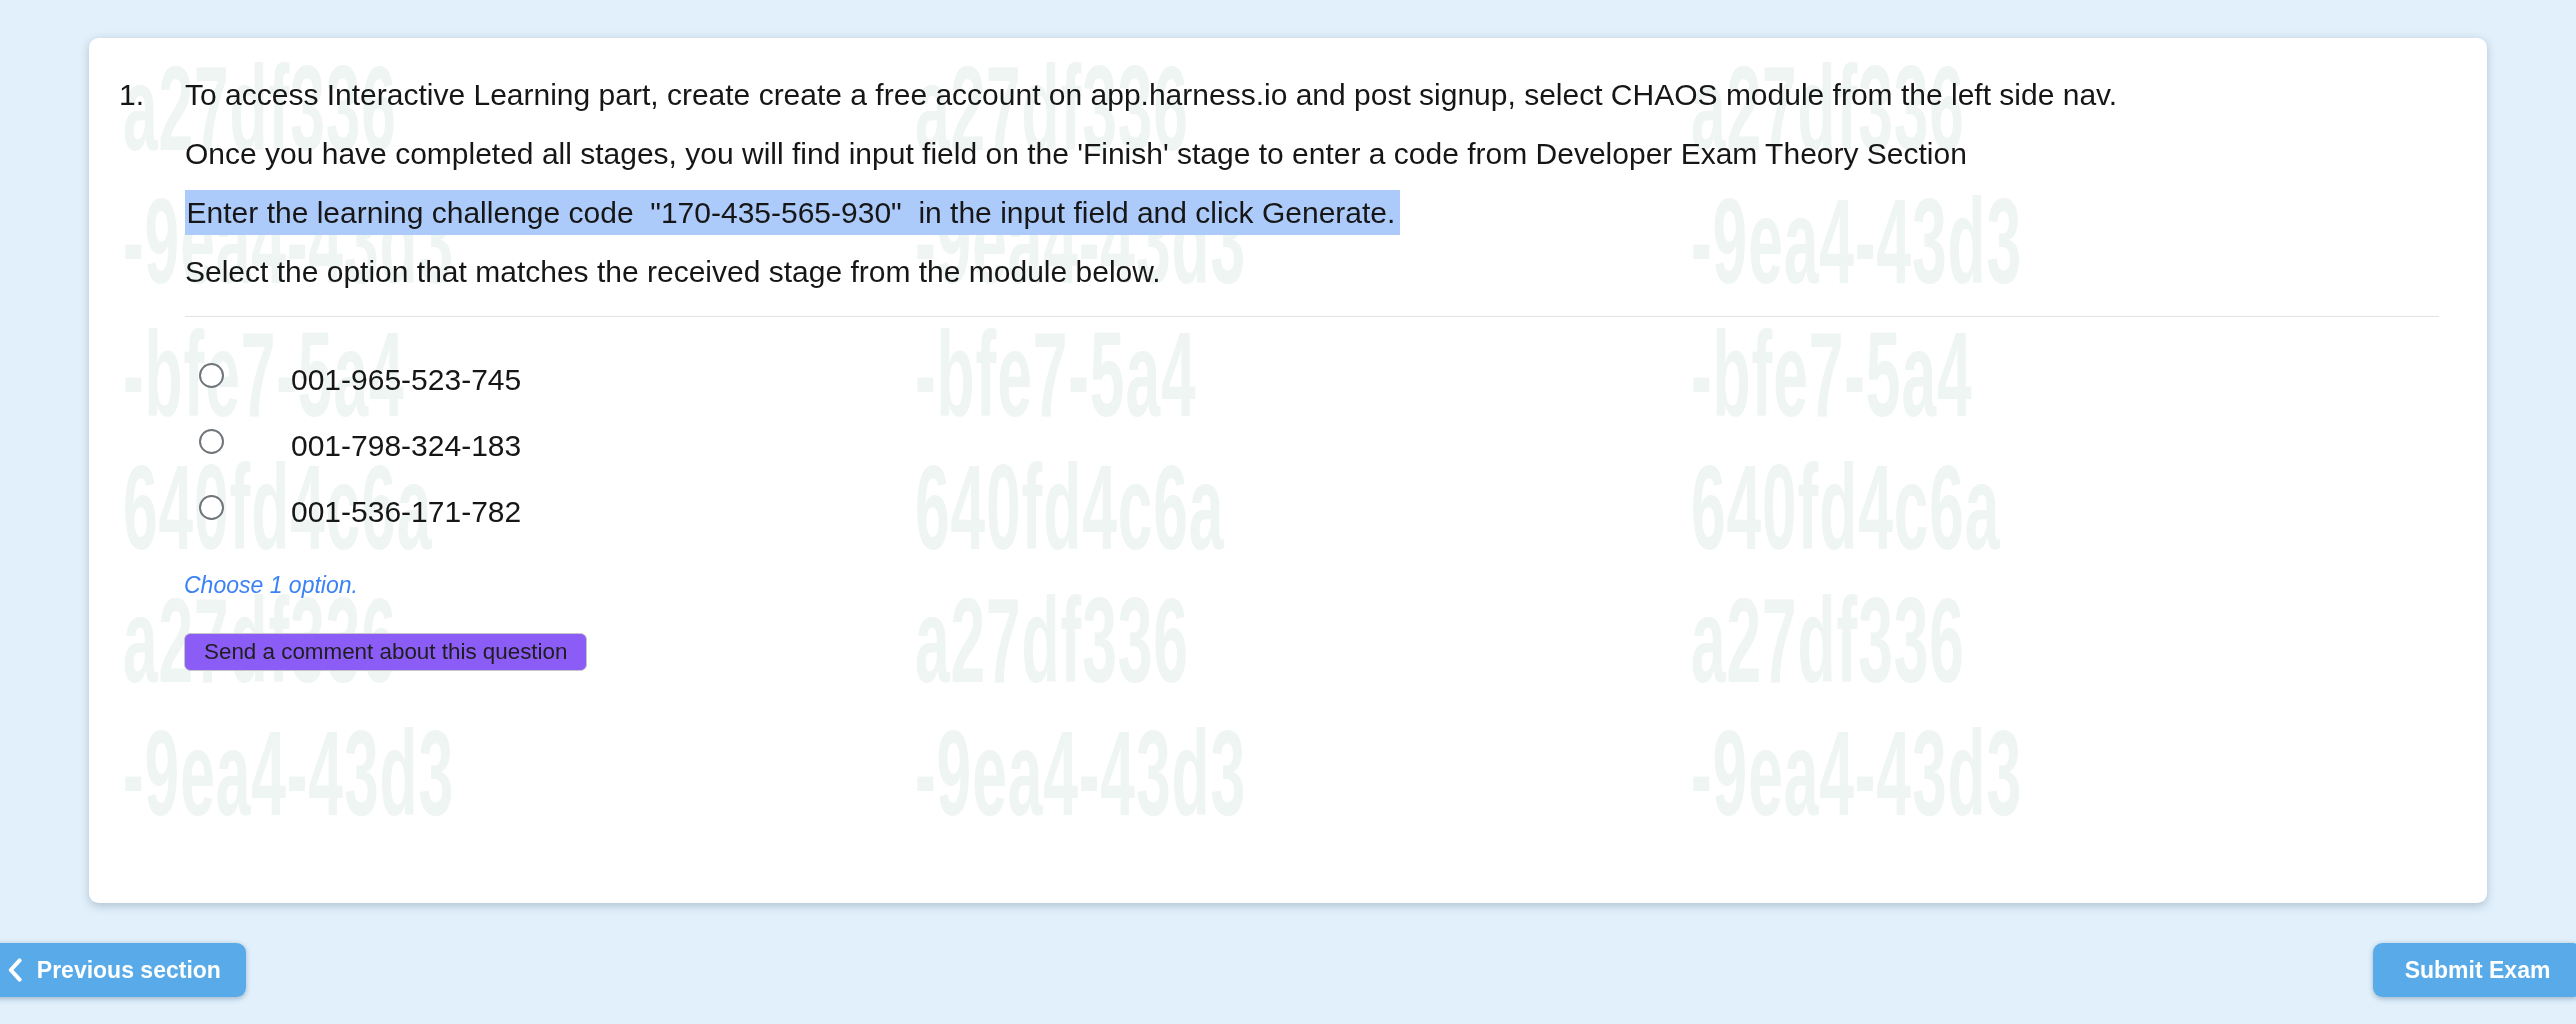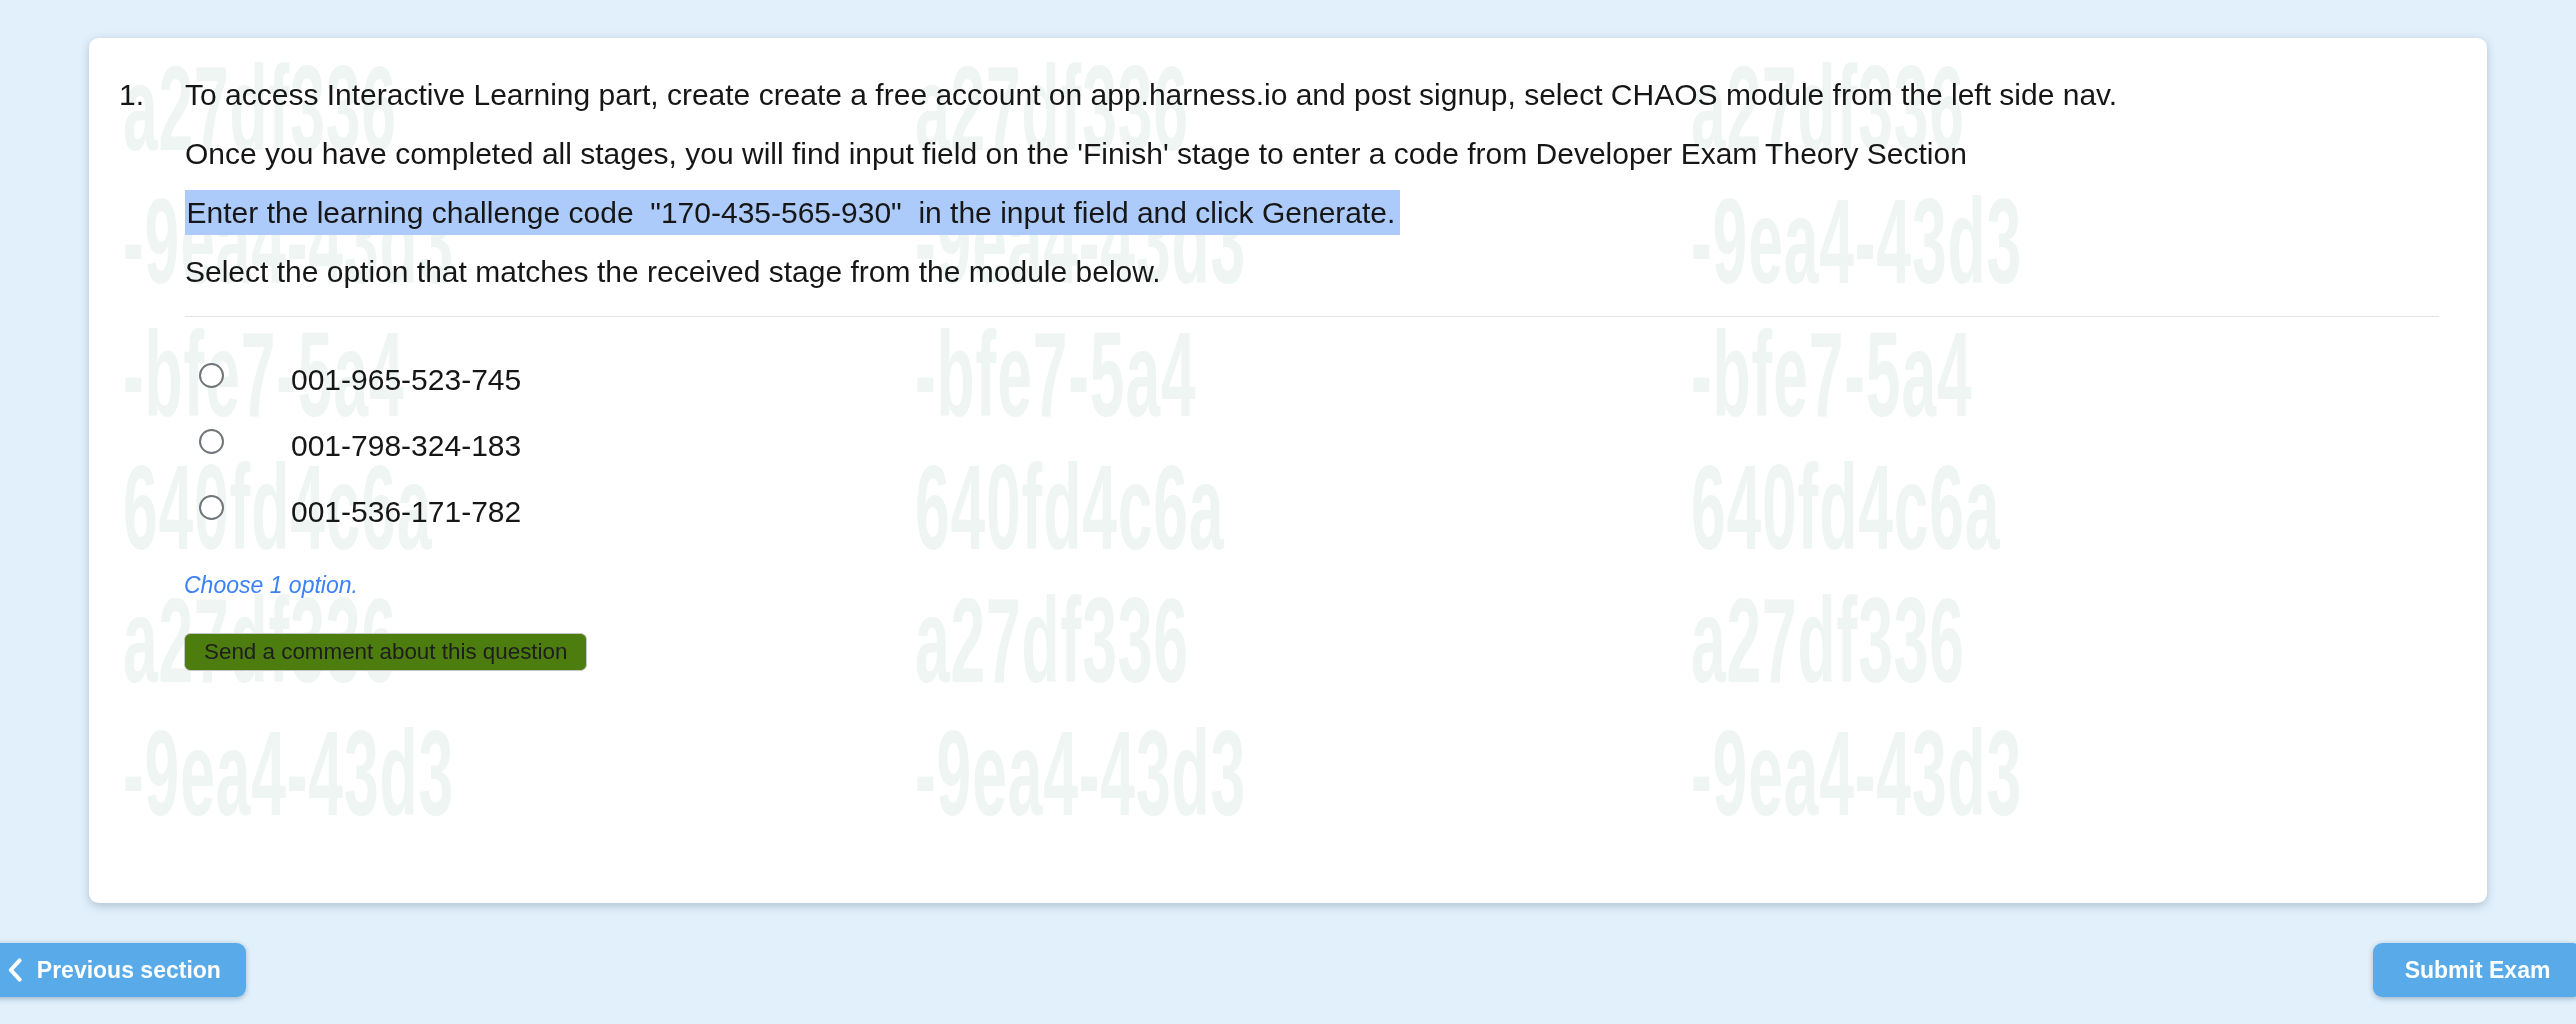--- a/index.html
+++ b/index.html
@@ -88,21 +88,21 @@
     margin:35px 0 0 65px;
     font-size:23px;
     font-style:italic;
     color:#3b82f6;
   }
   .comment-btn{
     display:block;
     margin:34px 0 0 65px;
     height:38px;
     padding:0 19px;
-    background:#4d7c0f;
+    background:#8b5cf6;
     border:1.6px solid #c6c6c6;
     border-radius:6.4px;
     font-family:"Liberation Sans",sans-serif;
     font-size:22.4px;
     color:#1e1e1e;
     cursor:pointer;
   }
   
   .nav-btn{
     position:absolute;

